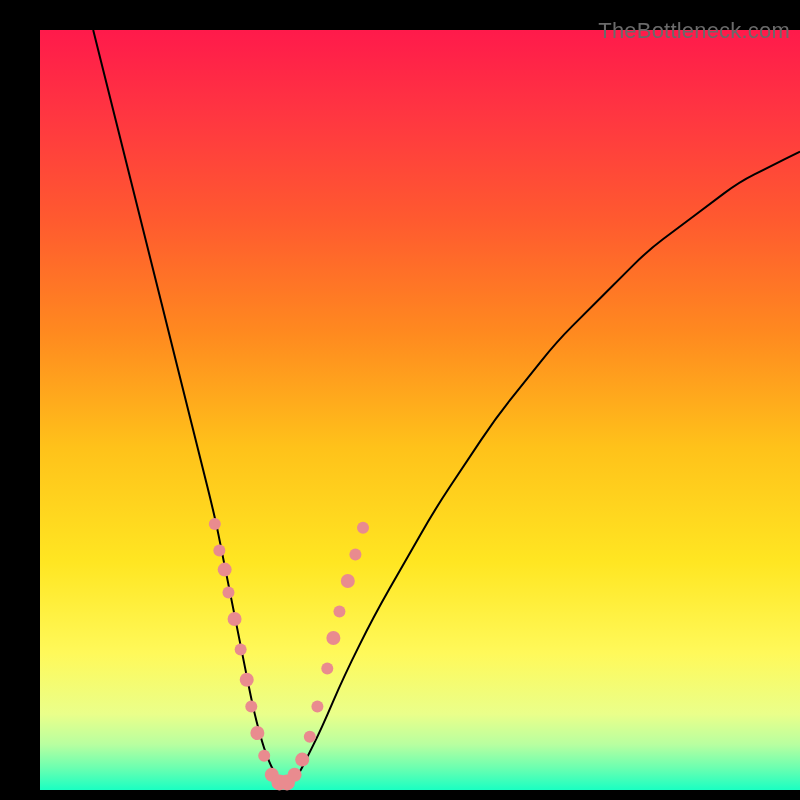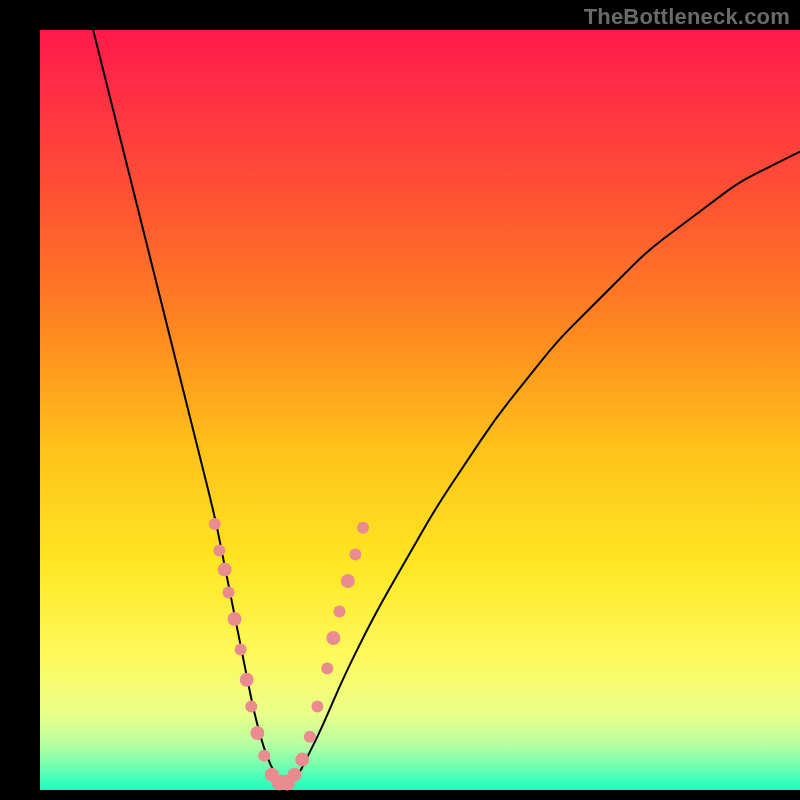--- a/index.html
+++ b/index.html
@@ -12,25 +12,25 @@
     font-family: Arial, Helvetica, sans-serif;
   }
   .stage {
     position: relative;
     width: 800px;
     height: 800px;
     background: #000;
   }
   .watermark {
     position: absolute;
-    top: 4px;
+    top: 18px;
     right: 10px;
     color: #6a6a6a;
     font-size: 22px;
-    font-weight: 700;
+    font-weight: 400;
     letter-spacing: 0.2px;
     z-index: 50;
     user-select: none;
   }
   svg {
     position: absolute;
     top: 0;
     left: 0;
   }
 </style>

